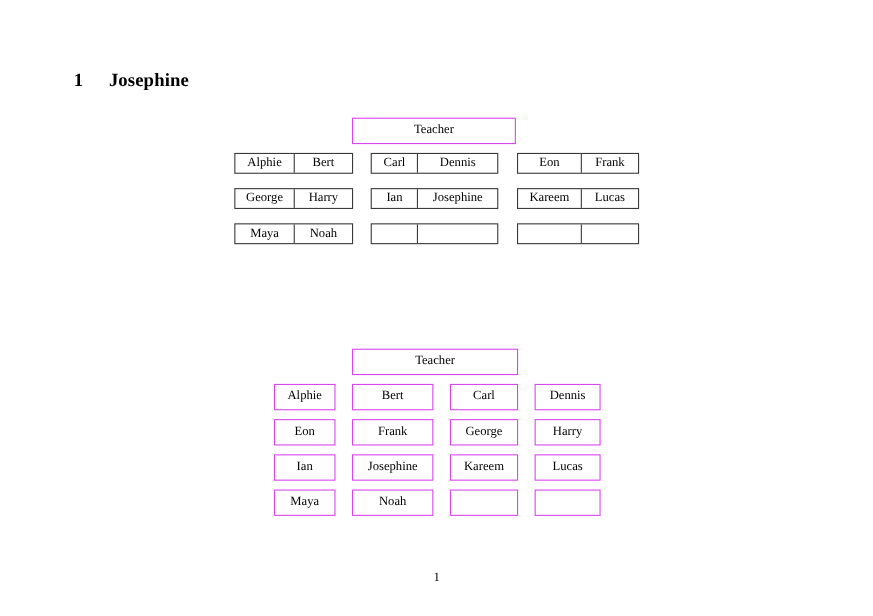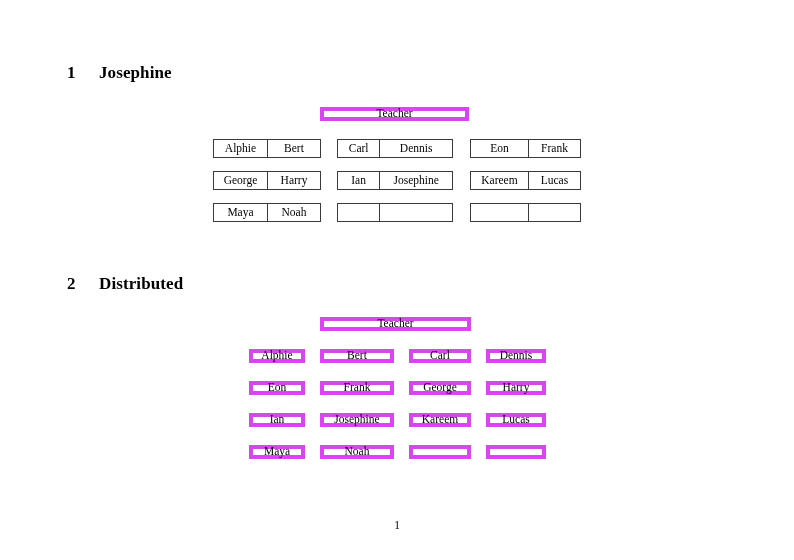--- a/index.html
+++ b/index.html
@@ -33,23 +33,23 @@
     display: inline-block;
     width: 32px;
   }
   #heading-1 { left: 67px; top: 63px; }
   #heading-2 { left: 67px; top: 274px; }
 
   
   .node-box {
     position: absolute;
     box-sizing: border-box;
-    border: 4px solid #d946ef;
+    border: 1px solid #d946ef;
     background: #ffffff;
-    height: 14px;
+    height: 24px;
     display: flex;
     align-items: center;
     justify-content: center;
     font-size: 11.5px;
     line-height: 1;
     white-space: nowrap;
   }
 
   
   .pair-box {
@@ -130,23 +130,20 @@
   </div>
   <div class="pair-box" style="left:470px; top:171px; width:111px;">
     <div class="cell" style="width:58px;">Kareem</div>
     <div class="cell" style="width:53px;">Lucas</div>
   </div>
   <div class="pair-box" style="left:470px; top:203px; width:111px;">
     <div class="cell" style="width:58px;"></div>
     <div class="cell" style="width:53px;"></div>
   </div>
 
-  <div class="section-heading" id="heading-2">
-    <span class="num">2</span><span>Distributed</span>
-  </div>
 
   <div class="node-box" style="left:320px; top:317px; width:151px;">
     <span>Teacher</span>
   </div>
 
   <div class="node-box" style="left:249px; top:349px; width:56px;">Alphie</div>
   <div class="node-box" style="left:320px; top:349px; width:74px;">Bert</div>
   <div class="node-box" style="left:409px; top:349px; width:62px;">Carl</div>
   <div class="node-box" style="left:486px; top:349px; width:60px;">Dennis</div>
 

